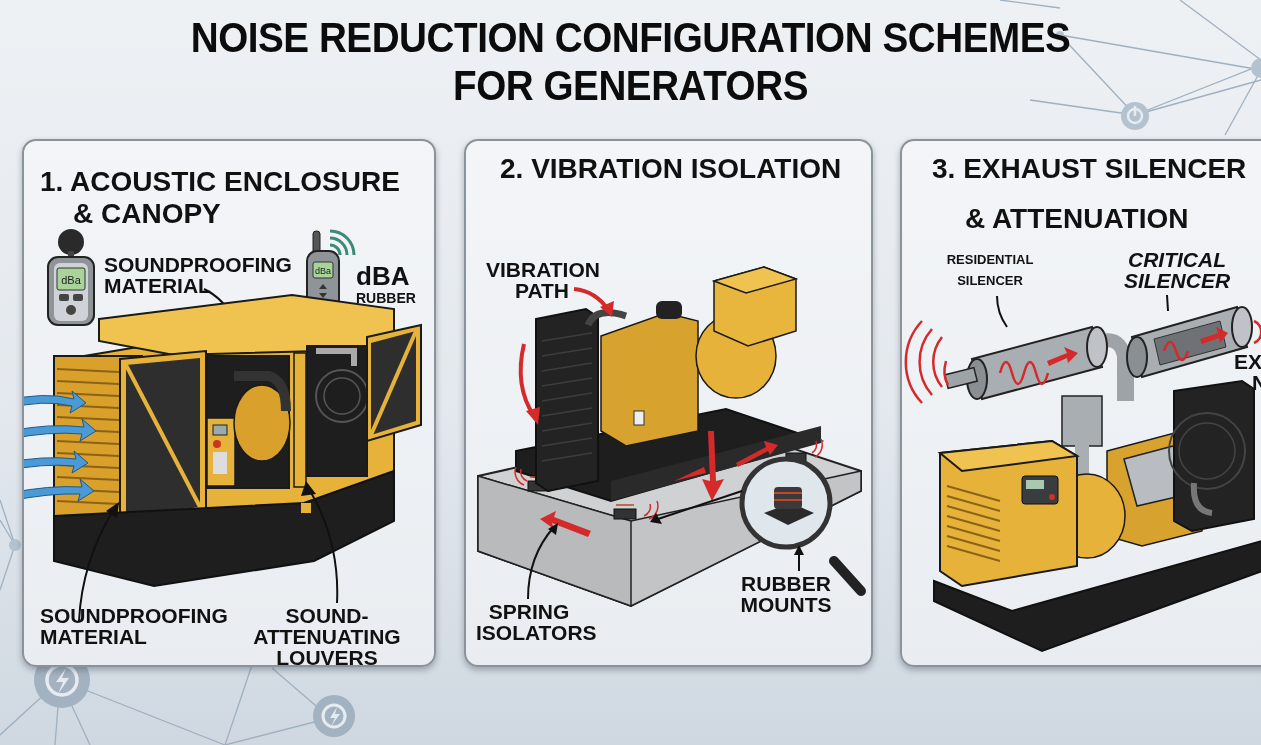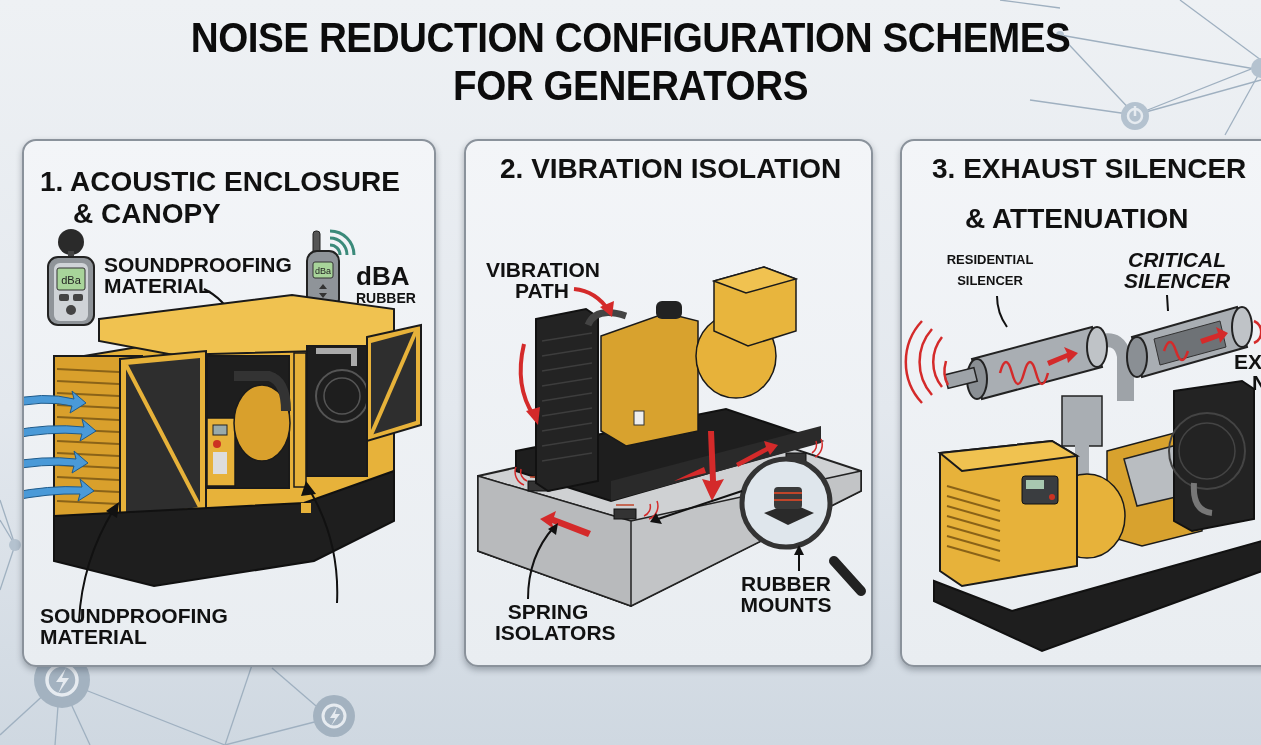--- a/index.html
+++ b/index.html
@@ -185,20 +185,24 @@
     <div>MATERIAL</div>
   </div>
   <div style="position:absolute; left:332px; top:122px;">
     <div style="font-weight:700; font-size:26px; line-height:26px;">dBA</div>
     <div style="font-weight:700; font-size:14px; line-height:18px;">RUBBER</div>
   </div>
   <div class="label" style="left:16px; top:464px;">
     <div>SOUNDPROOFING</div>
     <div>MATERIAL</div>
   </div>
+  <div class="label center" style="left:198px; top:464px; width:210px;">
+    <div>SOUND-ATTENUATING</div>
+    <div>LOUVERS</div>
+  </div>
 </div>
 
 <div class="panel p2">
   <div class="panel-title" style="left:26px; top:12px;margin-left:8px;">
     <div>2. VIBRATION ISOLATION</div>
   </div>
 
   <svg class="art" width="409" height="528" viewBox="0 0 409 528">
 
     <g>
@@ -277,21 +281,21 @@
     <line x1="333" y1="430" x2="333" y2="412" stroke="#111" stroke-width="2"></line>
     <path d="M328 414 L333 404 L338 414 Z" fill="#111"></path>
     <path d="M62 458 Q62 415 88 386" fill="none" stroke="#111" stroke-width="2"></path>
     <path d="M82 388 L92 382 L90 394 Z" fill="#111"></path>
   </svg>
 
   <div class="label center" style="left:20px; top:118px; width:112px;">
     <div>VIBRATION</div>
     <div>PATH</div>
   </div>
-  <div class="label center" style="left:10px; top:460px; width:106px;margin-left:19px;">
+  <div class="label center" style="left:10px; top:460px; width:106px;">
     <div>SPRING</div>
     <div>ISOLATORS</div>
   </div>
   <div class="label center" style="left:270px; top:432px; width:100px;">
     <div>RUBBER</div>
     <div>MOUNTS</div>
   </div>
 </div>
 
 <div class="panel p3">

